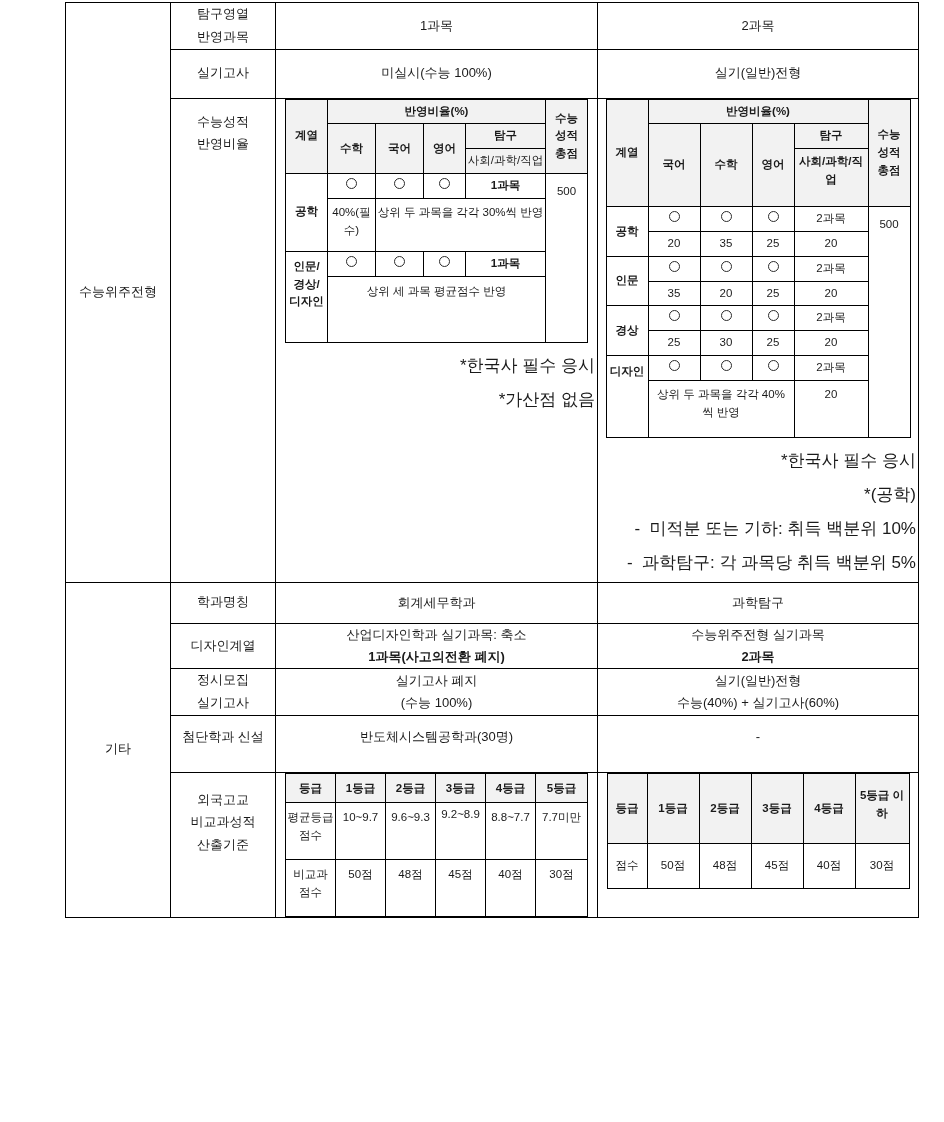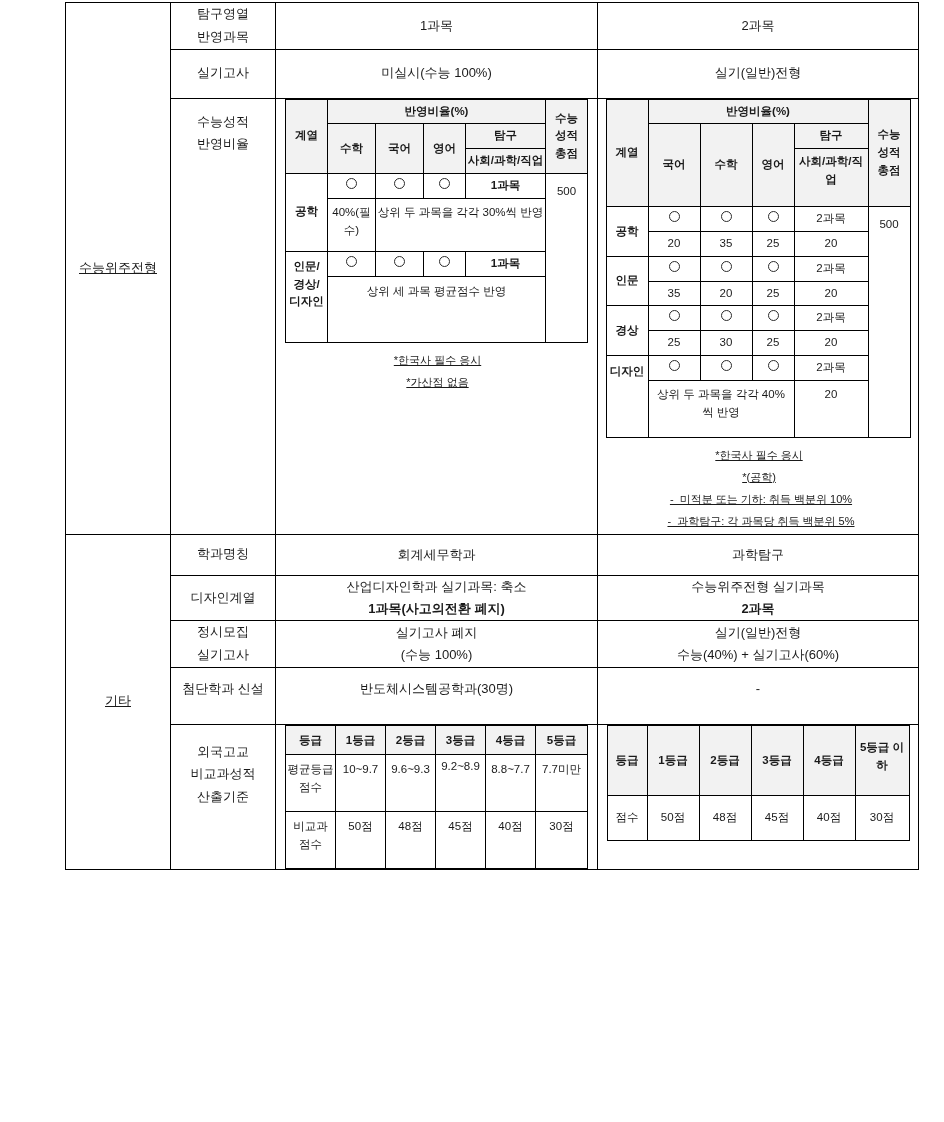--- a/index.html
+++ b/index.html
@@ -43,21 +43,21 @@
   .col-left  { width: 322px; }
   .col-right { width: 321px; }
 
   .cat-cell,
   .lab-cell {
     text-align: center;
     font-size: 13px;
     line-height: 1.75;
     padding: 7px 3px;
   }
-  .cat-cell { vertical-align: top; padding-top: 9px; text-decoration: underline; }
+  .cat-cell { vertical-align: top; padding-top: 9px; }
 
   .content-cell {
     text-align: center;
     font-size: 13px;
     line-height: 1.7;
     padding: 9px 6px;
   }
 
   .line { display: block; }
   .bold { font-weight: bold; }
@@ -85,25 +85,24 @@
   table.inner .cnt { font-weight: bold; }
   .circ {
     display: inline-block;
     width: 11px; height: 11px;
     border: 1.4px solid #2b2b2b;
     border-radius: 50%;
     box-sizing: border-box;
   }
 
   .notes {
-    font-size: 11px;
+    font-size: 17px;
     line-height: 2.0;
-    text-align: center;
+    text-align: right;
     padding: 6px 2px 2px 4px;
-    text-decoration: underline;
   }
   .notes .n { display: block; white-space: pre; }
   .notes .sub { padding-left: 4px; }
 
   .inner-wrap { padding: 8px 4px 4px 4px; }
 
   
   table.grade {
     border-collapse: collapse;
     table-layout: fixed;
@@ -182,21 +181,21 @@
                   <span class="line">총점</span>
                 </th>
               </tr>
               <tr>
                 <th rowspan="2">수학</th>
                 <th rowspan="2">국어</th>
                 <th rowspan="2">영어</th>
                 <th>탐구</th>
               </tr>
               <tr>
-                <th style="font-weight:bold">사회/과학/직업</th>
+                <th style="font-weight:normal">사회/과학/직업</th>
               </tr>
 
               <tr>
                 <td rowspan="2" class="ser">공학</td>
                 <td><span class="circ"></span></td>
                 <td><span class="circ"></span></td>
                 <td><span class="circ"></span></td>
                 <td class="cnt">1과목</td>
                 <td rowspan="4" style="vertical-align:top;padding-top:9px">500</td>
               </tr>

